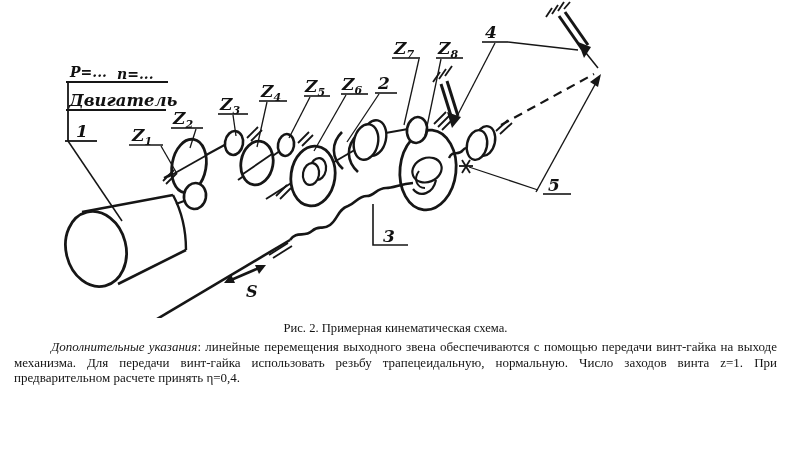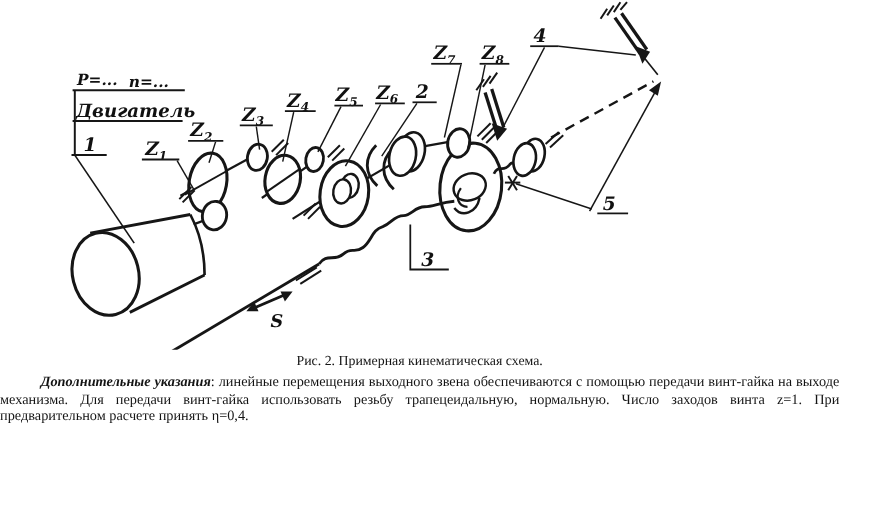--- a/index.html
+++ b/index.html
@@ -4,24 +4,24 @@
 <style>
   html,body{margin:0;padding:0;}
   body{
     width:791px;height:468px;background:#ffffff;position:relative;overflow:hidden;
     font-family:"Liberation Serif", serif;color:#141414;
   }
   #diagram{position:absolute;top:0;left:0;}
   .ink{stroke:#161616;fill:none;}
   .fillw{fill:#ffffff;stroke:#161616;}
   .lbl{font-family:"DejaVu Serif", serif;font-style:italic;font-weight:bold;fill:#111111;}
-  .caption-wrap{position:absolute;top:321px;left:0;width:763px;}
+  .caption-wrap{position:absolute;top:321px;left:14px;width:763px;}
   .caption{text-align:center;font-size:12.6px;margin:0 0 3px 0;}
   .note{font-size:13px;line-height:15.7px;text-align:justify;margin:0;text-indent:37px;}
-  .lead{font-weight:bold;font-style:italic;}
+  .lead{font-weight:normal;font-style:italic;}
 </style>
 </head>
 <body>
 
 <svg id="diagram" width="791" height="318" viewBox="0 0 791 318" xmlns="http://www.w3.org/2000/svg">
 
   <g>
     <text class="lbl" x="70" y="77" font-size="14">P=...</text>
     <text class="lbl" x="117" y="79" font-size="14">n=...</text>
     <line class="ink" x1="66" y1="82" x2="168" y2="82" stroke-width="1.8"></line>

